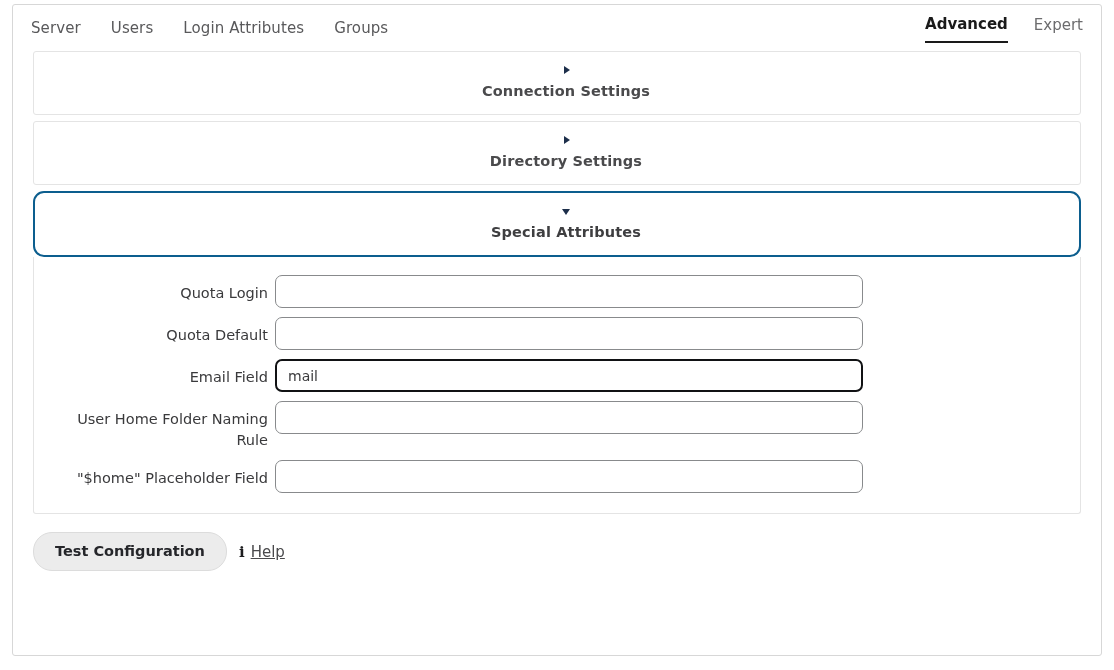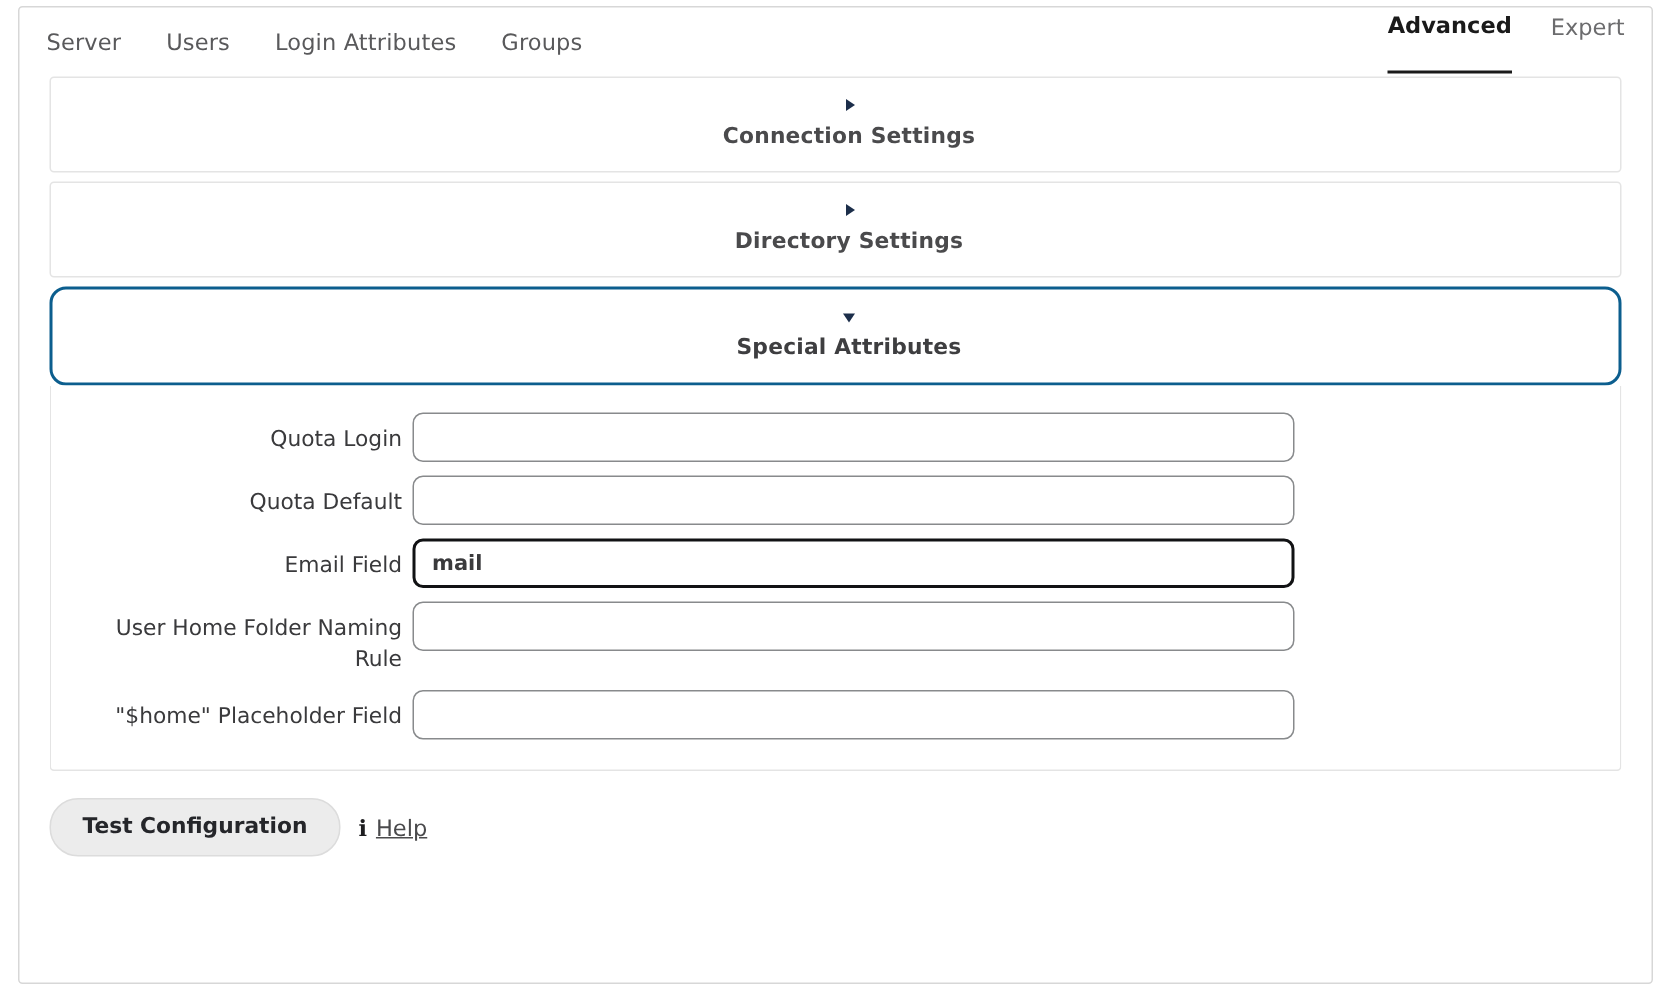--- a/index.html
+++ b/index.html
@@ -52,21 +52,21 @@
     letter-spacing: .1px;
     cursor: pointer;
     line-height: 20px;
     white-space: nowrap;
   }
   .nav-tab {
     font-size: 15px;
     color: #6c6c6e;
     cursor: pointer;
     line-height: 20px;
-    padding-bottom: 20px;
+    padding-bottom: 7px;
     white-space: nowrap;
   }
   .nav-tab.active {
     color: #1a1a1a;
     font-weight: bold;
     border-bottom: 2px solid #1a1a1a;
   }
 
   
   .panels {
@@ -159,21 +159,20 @@
     height: 33px;
     border: 1px solid #888a8c;
     border-radius: 7px;
     box-sizing: border-box;
     font-family: "DejaVu Sans", "Liberation Sans", sans-serif;
     font-size: 14px;
     color: #3a3a3c;
     padding: 0 11px;
     background: #fff;
     outline: none;
-    font-weight: bold;
   }
   .form-input.focused {
     border: 2px solid #111214;
   }
 
   
   .footer {
     display: flex;
     align-items: center;
     gap: 12px;

